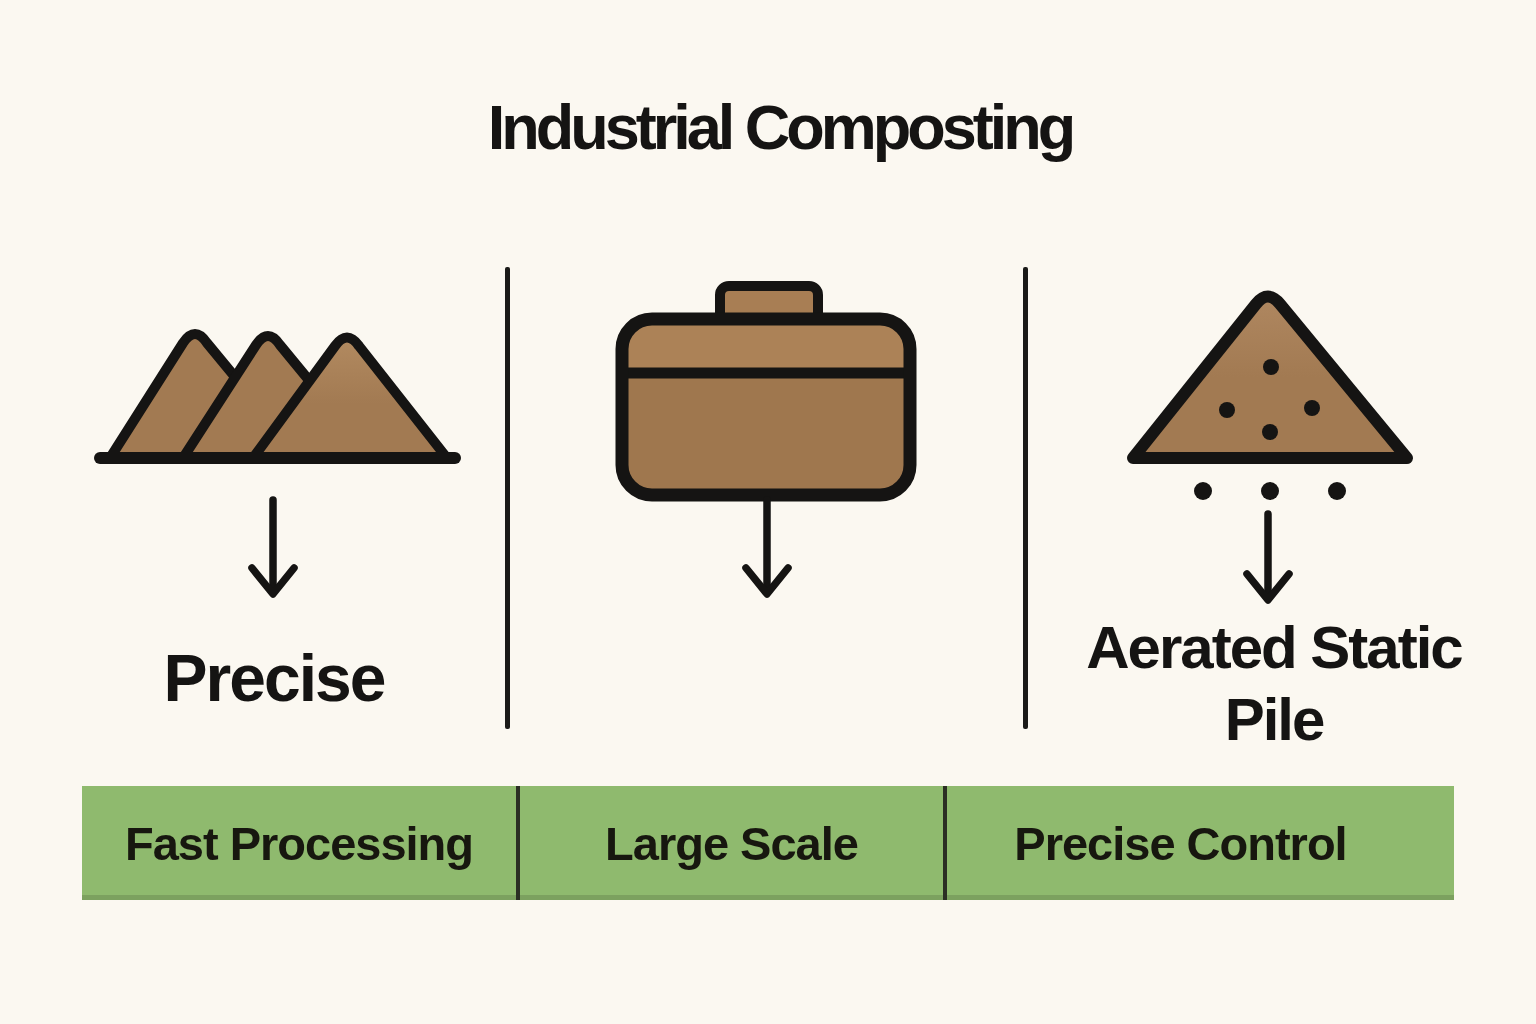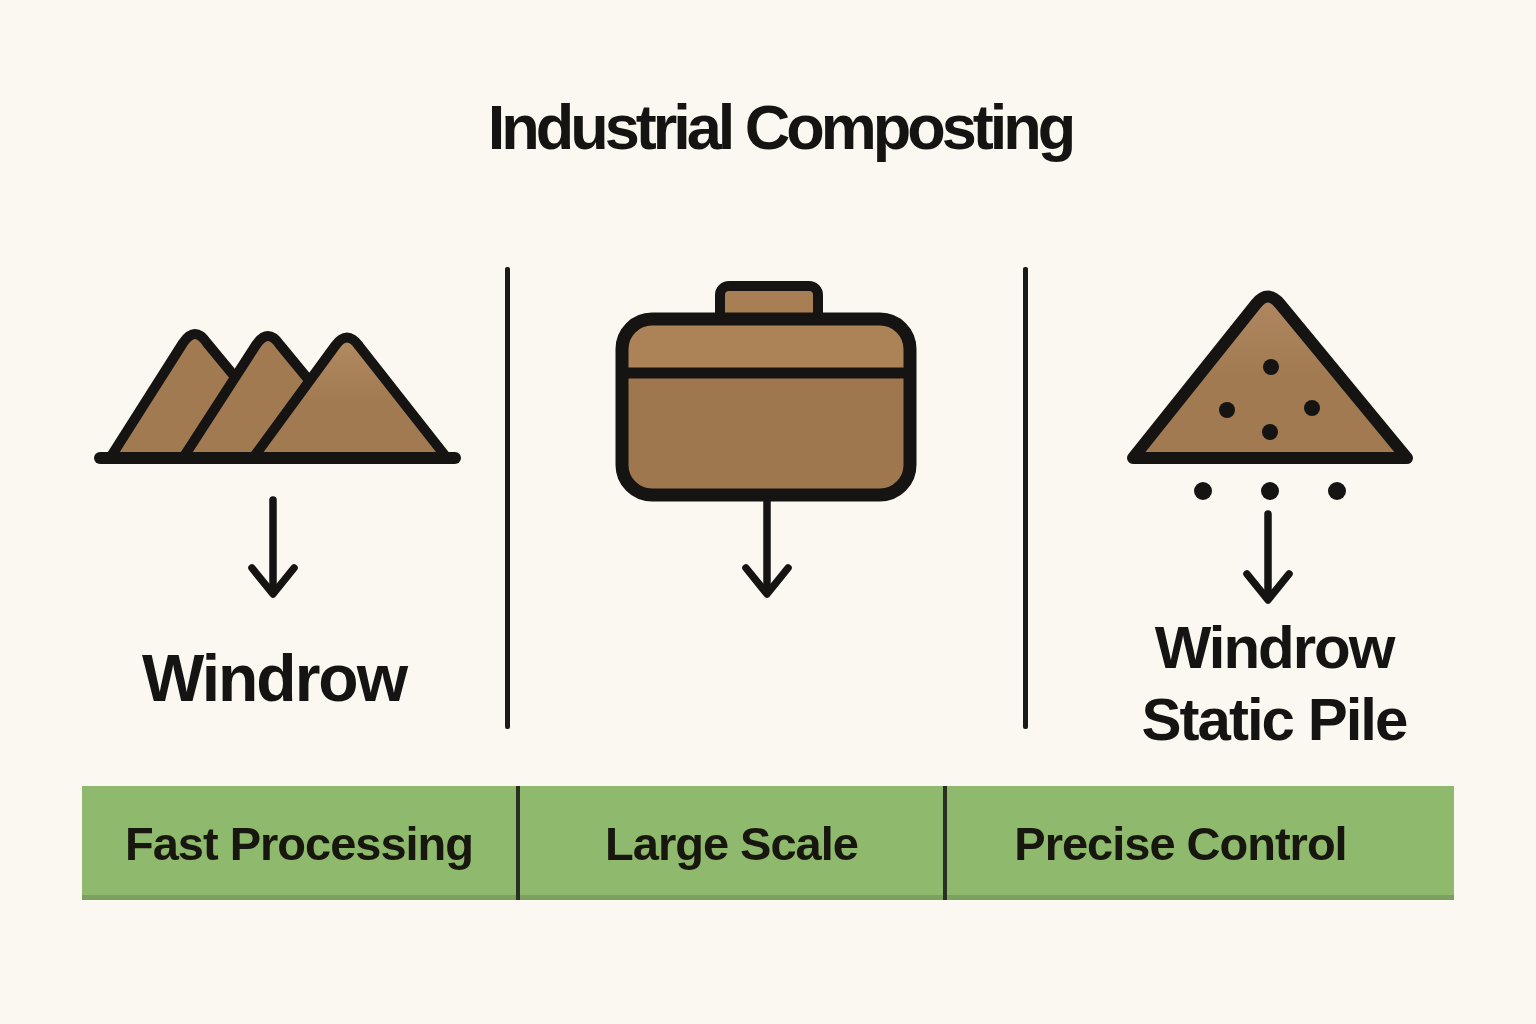--- a/index.html
+++ b/index.html
@@ -105,21 +105,21 @@
     <path d="M 95 138 L 168 25 Q 180 7 192 25 L 285 138 Z" fill="#A27A52" stroke="#151413" stroke-width="10" stroke-linejoin="round"></path>
     <path d="M 165 138 L 247 26 Q 259 9 271 26 L 359 138 Z" fill="url(#pileGrad)" stroke="#151413" stroke-width="10" stroke-linejoin="round"></path>
     <line x1="12" y1="138" x2="367" y2="138" stroke="#151413" stroke-width="12" stroke-linecap="round"></line>
   </svg>
 
   <svg class="icon-abs" style="left:243px; top:496px;" width="60" height="108" viewBox="0 0 60 108">
     <line x1="30" y1="4" x2="30" y2="92" stroke="#151413" stroke-width="7.5" stroke-linecap="round"></line>
     <polyline points="9,72 30,98 51,72" fill="none" stroke="#151413" stroke-width="7.5" stroke-linecap="round" stroke-linejoin="round"></polyline>
   </svg>
 
-  <div class="method-label" style="left:274px; top:642px;">Windrow</div>
+  <div class="method-label" style="left:274px; top:642px;">Precise</div>
 
   <svg class="icon-abs" style="left:612px; top:278px;" width="310" height="226" viewBox="0 0 310 226">
     <rect x="108" y="8" width="98" height="36" rx="9" fill="#A87E54" stroke="#151413" stroke-width="10"></rect>
     <rect x="10" y="41" width="288" height="176" rx="30" fill="#9F774E"></rect>
     <path d="M 10 99 L 10 71 Q 10 41 40 41 L 268 41 Q 298 41 298 71 L 298 99 Z" fill="#AC8257"></path>
     <line x1="10" y1="95" x2="298" y2="95" stroke="#151413" stroke-width="11"></line>
     <rect x="10" y="41" width="288" height="176" rx="30" fill="none" stroke="#151413" stroke-width="13"></rect>
   </svg>
 
   <svg class="icon-abs" style="left:737px; top:496px;" width="60" height="108" viewBox="0 0 60 108">
@@ -146,21 +146,21 @@
     <circle cx="15" cy="15" r="9" fill="#151413"></circle>
     <circle cx="82" cy="15" r="9" fill="#151413"></circle>
     <circle cx="149" cy="15" r="9" fill="#151413"></circle>
   </svg>
 
   <svg class="icon-abs" style="left:1238px; top:510px;" width="60" height="100" viewBox="0 0 60 100">
     <line x1="30" y1="4" x2="30" y2="84" stroke="#151413" stroke-width="7.5" stroke-linecap="round"></line>
     <polyline points="9,64 30,90 51,64" fill="none" stroke="#151413" stroke-width="7.5" stroke-linecap="round" stroke-linejoin="round"></polyline>
   </svg>
 
-  <div class="method-label asp" style="left:1274px; top:612px;">Windrow Static Pile</div>
+  <div class="method-label asp" style="left:1274px; top:612px;">Aerated Static Pile</div>
 
   <div class="banner">
     <div class="banner-cell c1">Fast Processing</div>
     <div class="banner-cell c3">Large Scale</div>
     <div class="banner-cell c2">Precise Control</div>
   </div>
 
 </div>
 
 </body></html>

